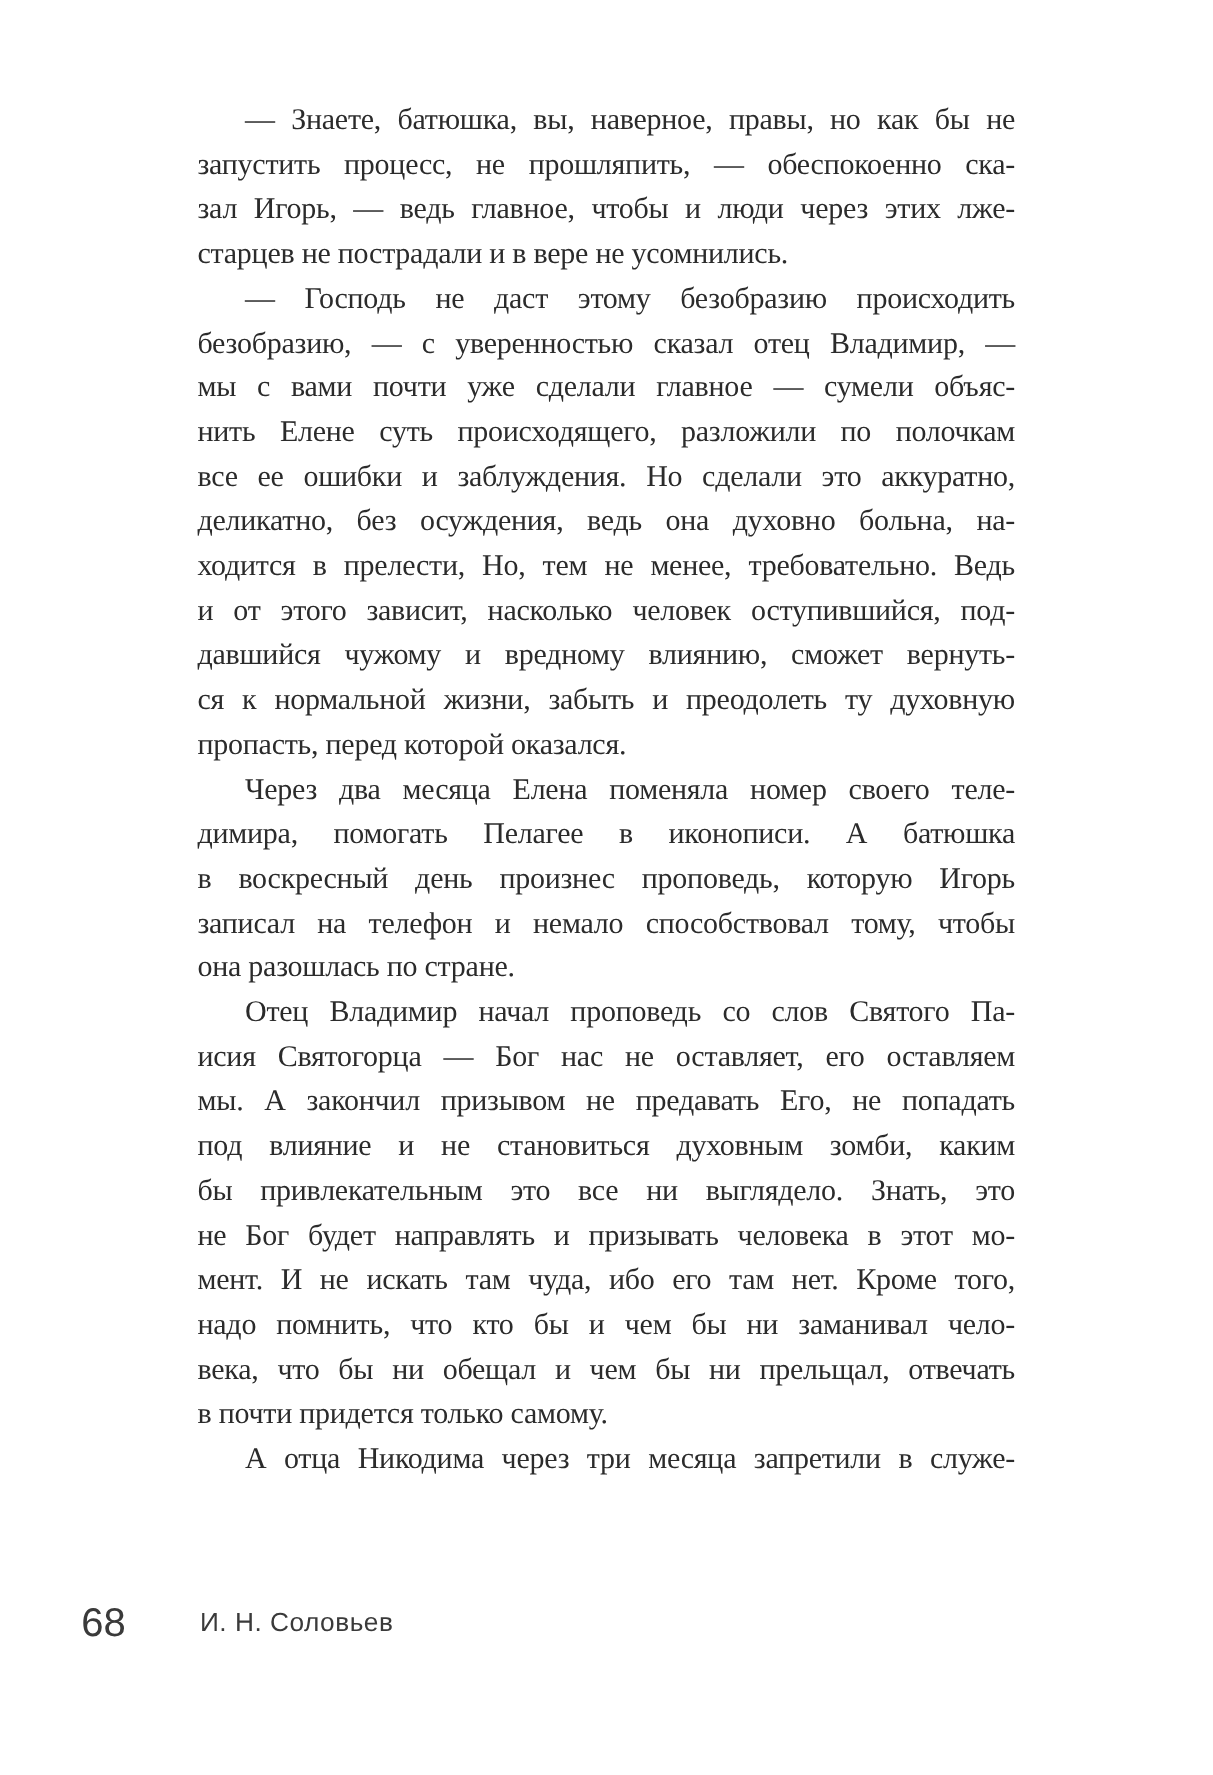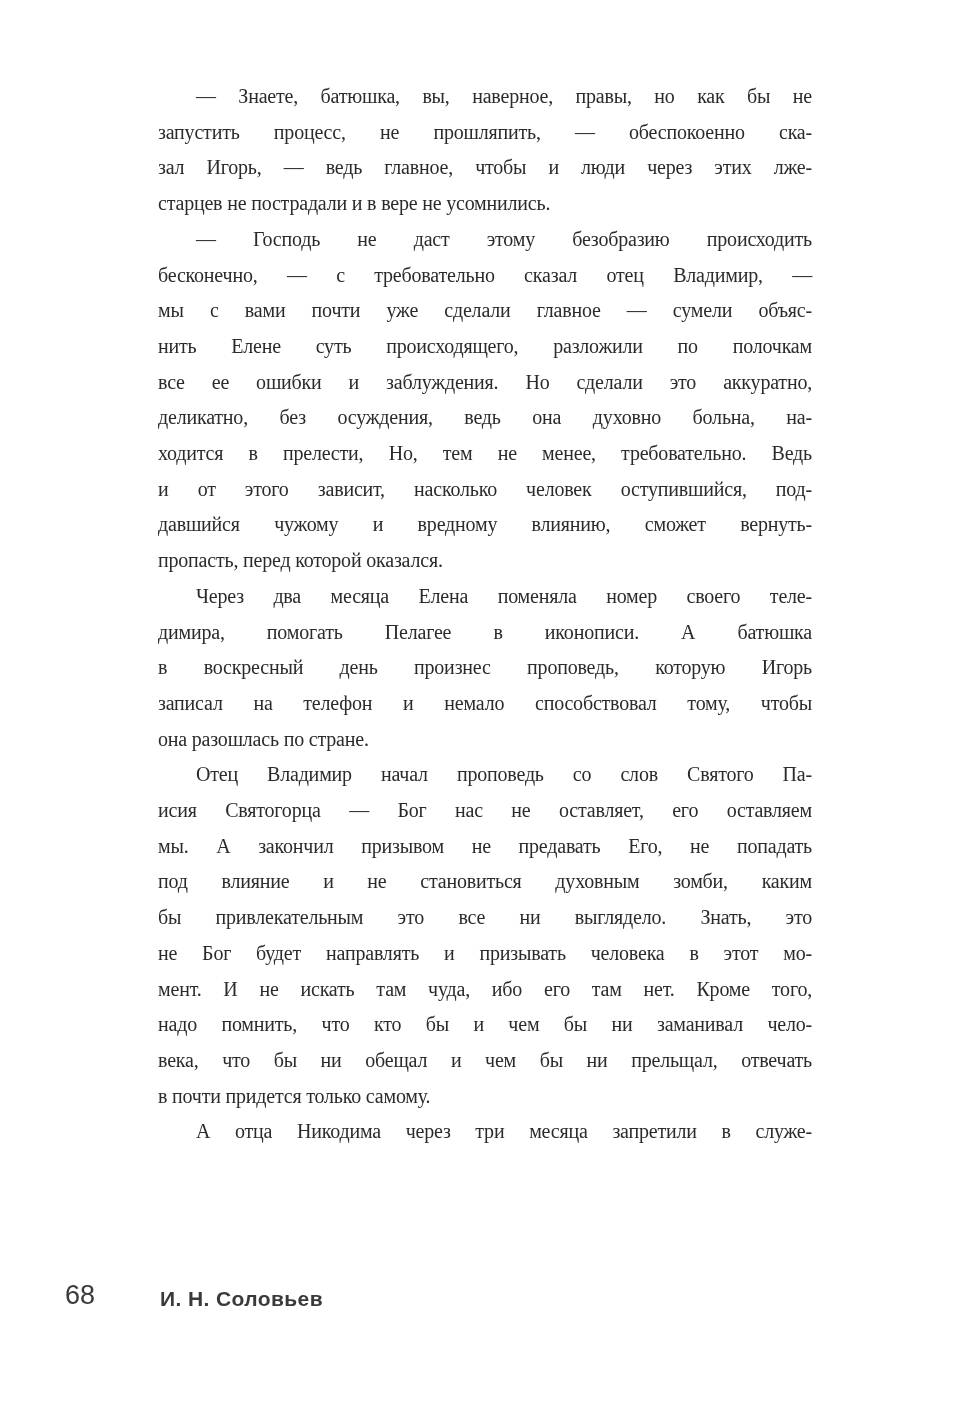--- a/index.html
+++ b/index.html
@@ -17,21 +17,21 @@
     color: #2b2b2b;
   }
   .text-block {
     position: absolute;
     left: 158px;
     top: 79px;
     width: 654px;
   }
   .paragraph { margin: 0; padding: 0; }
   .line {
-    font-size: 20px;
+    font-size: 24px;
     line-height: 35.7px;
     letter-spacing: -0.2px;
     text-align: justify;
     text-align-last: justify;
   }
   .line.endp {
     text-align-last: left;
   }
   .line.indent {
     text-indent: 38px;
@@ -42,55 +42,56 @@
     top: 1280px;
     width: 840px;
     height: 60px;
     font-family: "Liberation Sans", sans-serif;
     color: #3a3a3a;
   }
   .page-num {
     position: absolute;
     left: 0;
     top: 0;
-    font-size: 27px;
+    font-size: 32px;
     font-weight: 400;
   }
   .author {
     position: absolute;
     left: 95px;
     top: 7px;
     font-size: 21px;
     letter-spacing: 0.4px;
-    font-weight: 700;
+    font-weight: 400;
   }
 </style>
 </head>
 <body>
 
 <div class="page">
   <main class="text-block">
 
     <section class="paragraph">
       <div class="line indent">— Знаете, батюшка, вы, наверное, правы, но как бы не</div>
       <div class="line">запустить процесс, не прошляпить, — обеспокоенно ска-</div>
       <div class="line">зал Игорь, — ведь главное, чтобы и люди через этих лже-</div>
       <div class="line endp">старцев не пострадали и в вере не усомнились.</div>
     </section>
 
     <section class="paragraph">
       <div class="line indent">— Господь не даст этому безобразию происходить</div>
-      <div class="line">бесконечно, — с требовательно сказал отец Владимир, —</div>
+      <div class="line">безобразию, — с уверенностью сказал отец Владимир, —</div>
       <div class="line">мы с вами почти уже сделали главное — сумели объяс-</div>
       <div class="line">нить Елене суть происходящего, разложили по полочкам</div>
       <div class="line">все ее ошибки и заблуждения. Но сделали это аккуратно,</div>
       <div class="line">деликатно, без осуждения, ведь она духовно больна, на-</div>
       <div class="line">ходится в прелести, Но, тем не менее, требовательно. Ведь</div>
       <div class="line">и от этого зависит, насколько человек оступившийся, под-</div>
       <div class="line">давшийся чужому и вредному влиянию, сможет вернуть-</div>
+      <div class="line">ся к нормальной жизни, забыть и преодолеть ту духовную</div>
       <div class="line endp">пропасть, перед которой оказался.</div>
     </section>
 
     <section class="paragraph">
       <div class="line indent">Через два месяца Елена поменяла номер своего теле-</div>
       <div class="line">димира, помогать Пелагее в иконописи. А батюшка</div>
       <div class="line">в воскресный день произнес проповедь, которую Игорь</div>
       <div class="line">записал на телефон и немало способствовал тому, чтобы</div>
       <div class="line endp">она разошлась по стране.</div>
     </section>

